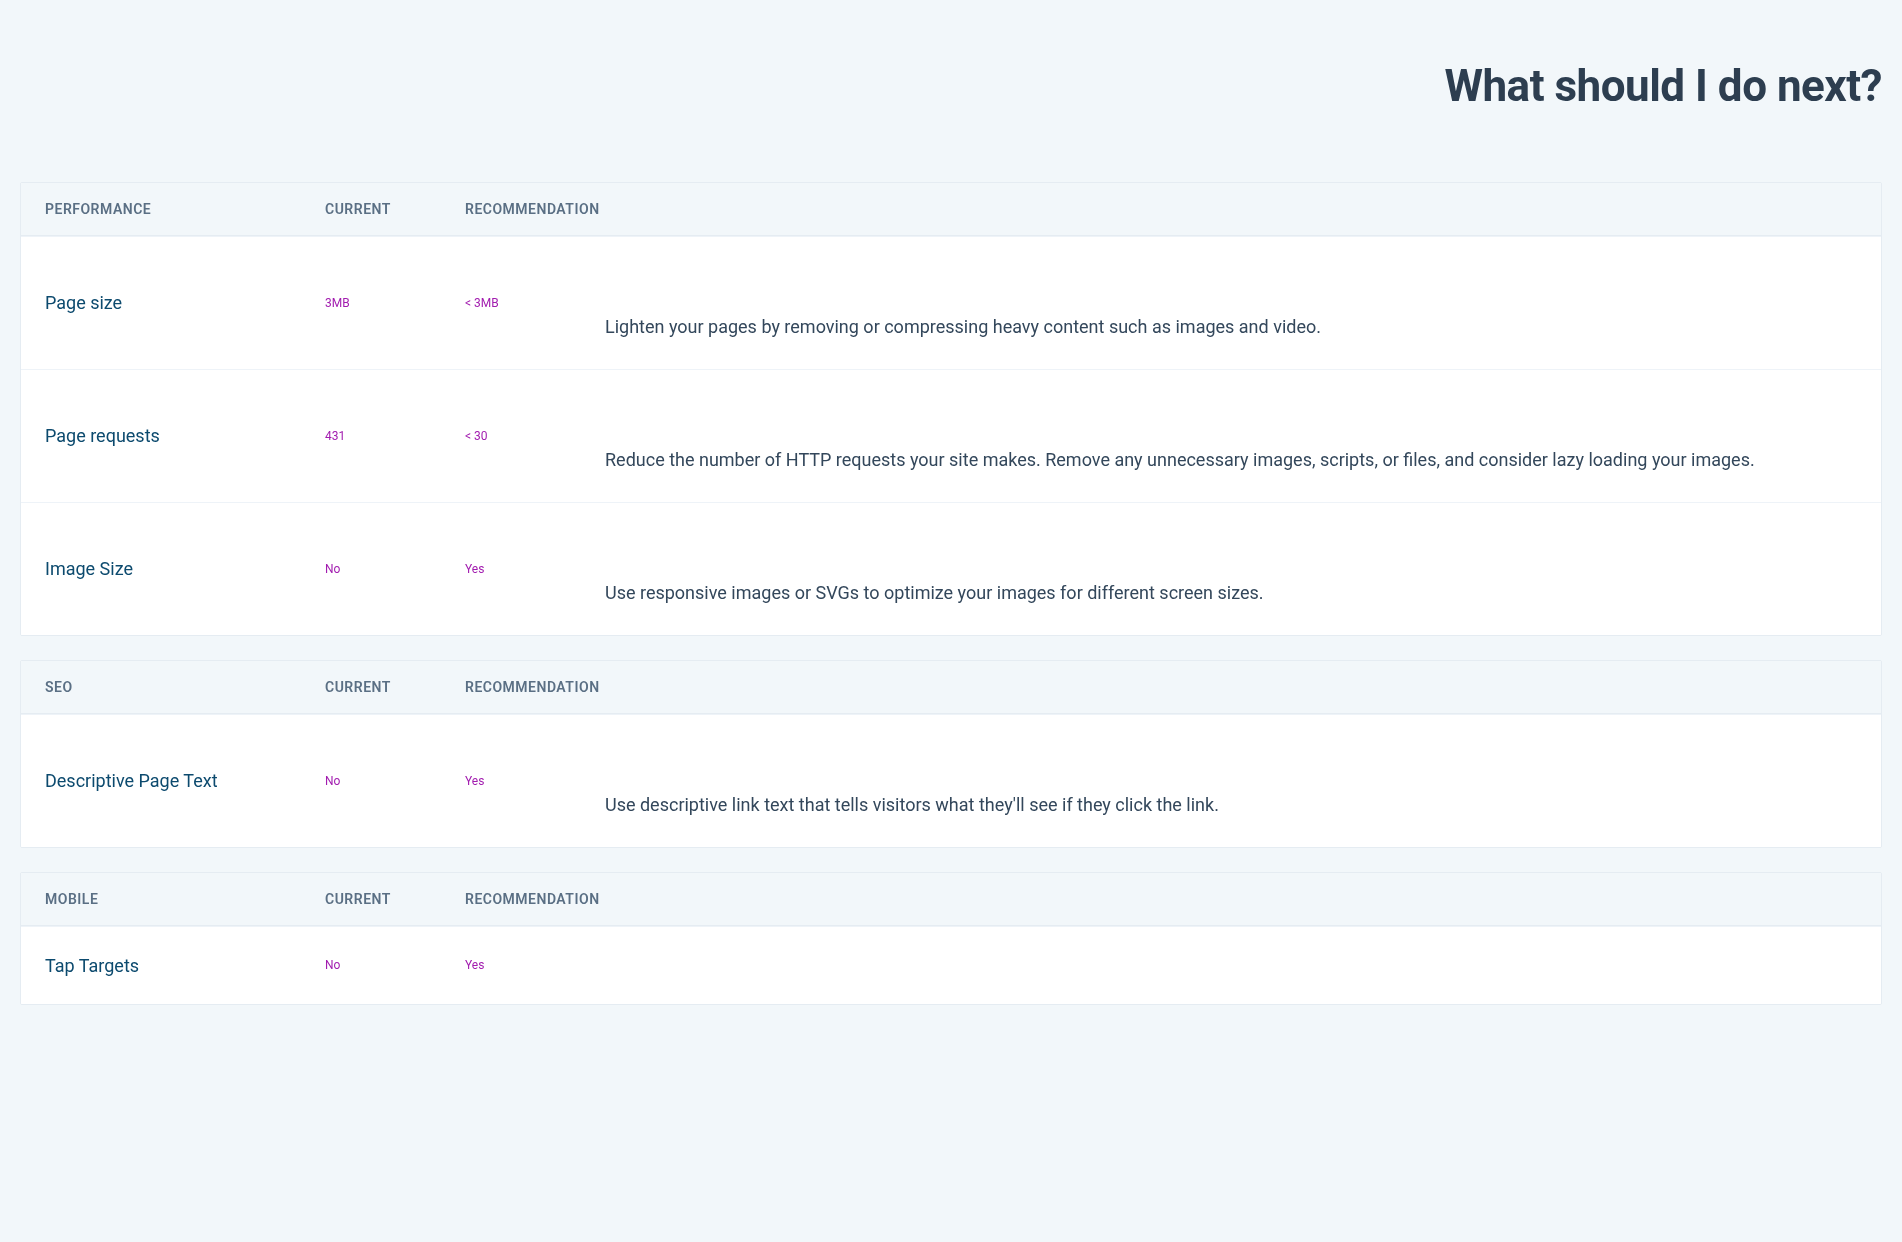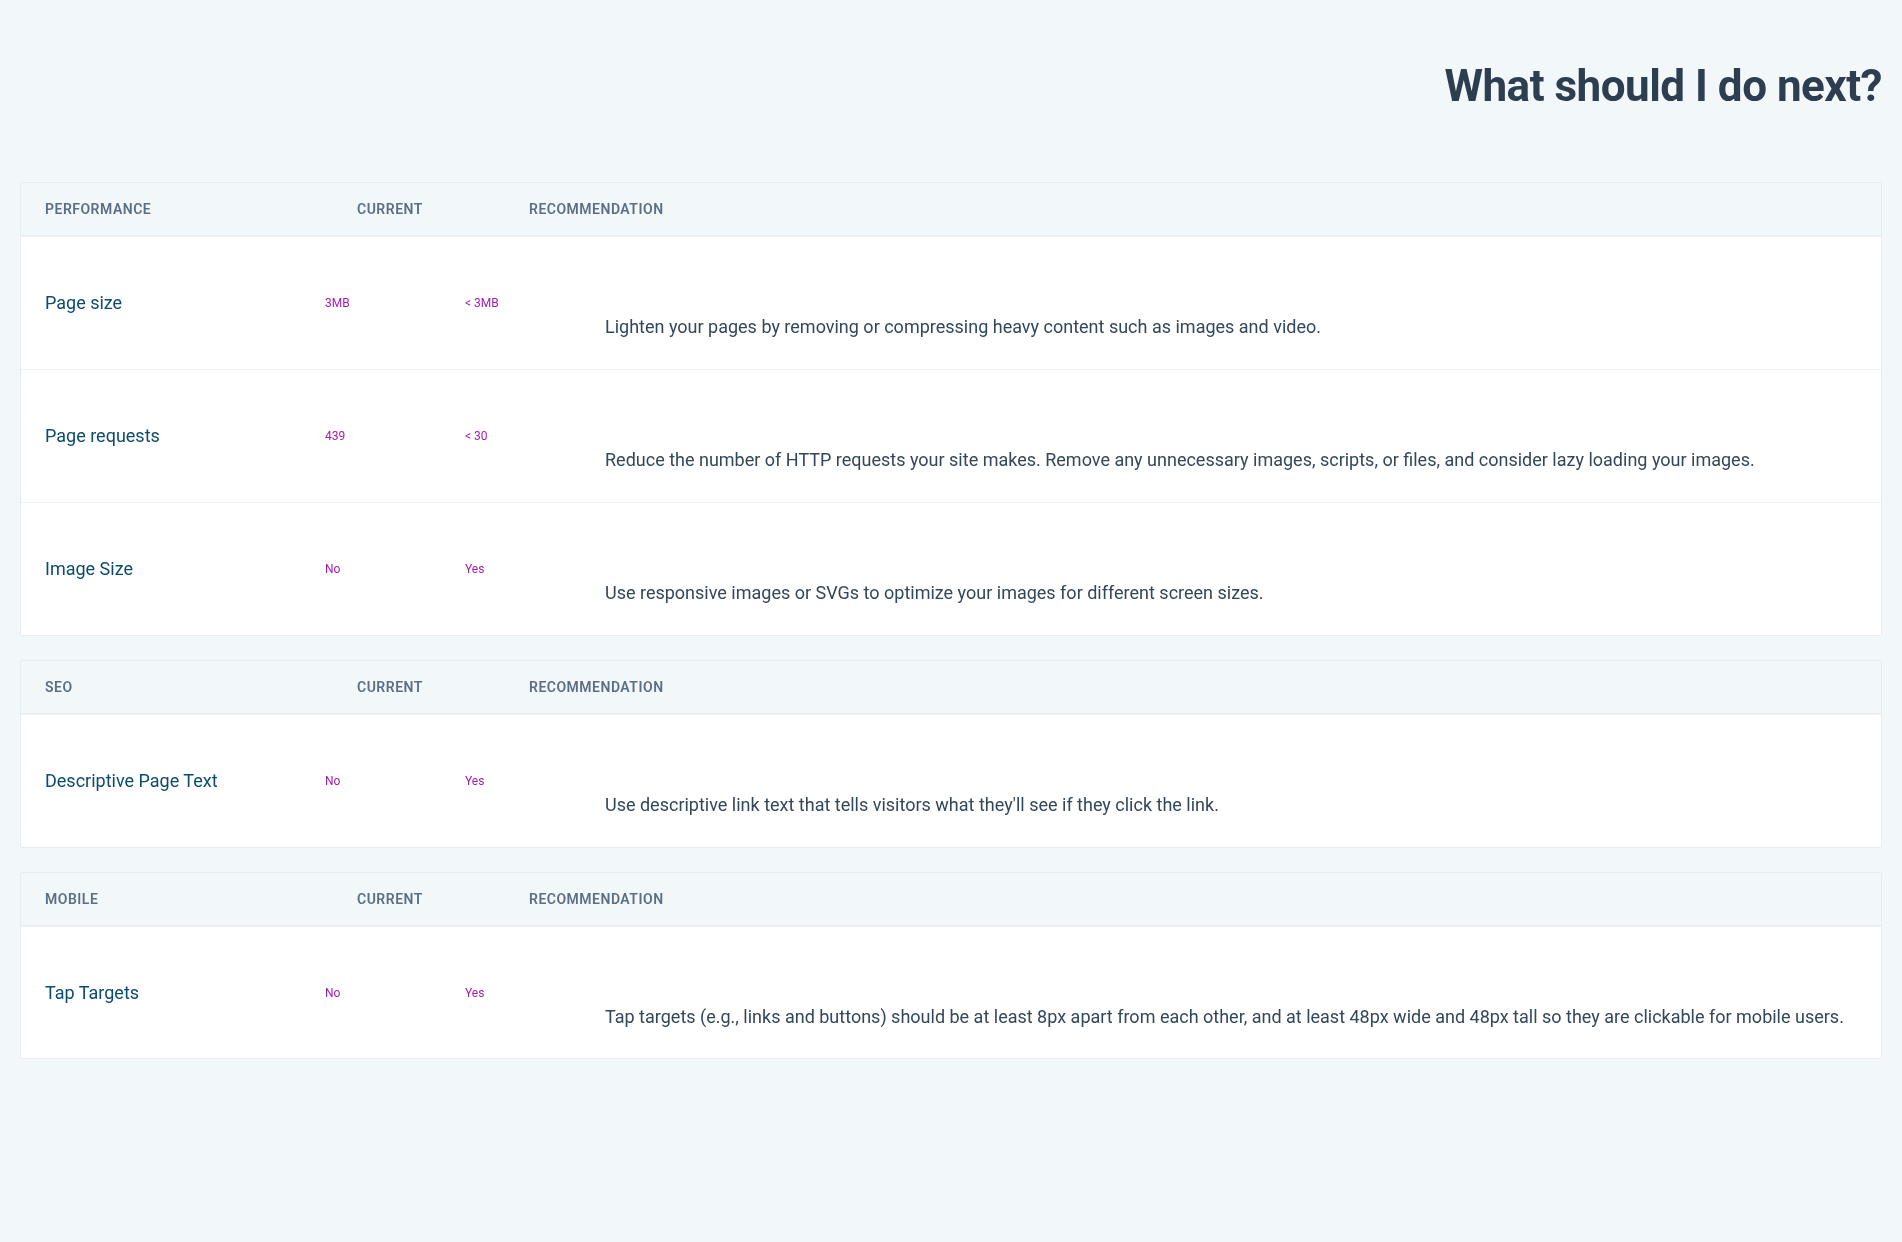--- a/index.html
+++ b/index.html
@@ -27,21 +27,20 @@
     background: #fff;
     margin-bottom: 24px;
     overflow: hidden;
   }
   .section-header {
     display: grid;
     grid-template-columns: 280px 140px 140px 1fr;
     padding: 18px 24px;
     background: #f2f7fa;
     border-bottom: 1px solid #e5ecf2;
-    gap: 32px;
   }
   .section-header span {
     font-size: 14px;
     font-weight: 600;
     letter-spacing: 0.5px;
     color: #5a6f84;
   }
   .row {
     display: grid;
     grid-template-columns: 280px 140px 140px 1fr;
@@ -82,21 +81,21 @@
           <span></span>
         </div>
         <div class="row">
           <div class="label">Page size</div>
           <div class="current">3MB</div>
           <div class="recommendation">&lt; 3MB</div>
           <div class="description">Lighten your pages by removing or compressing heavy content such as images and video.</div>
         </div>
         <div class="row">
           <div class="label">Page requests</div>
-          <div class="current">439</div>
+          <div class="current">431</div>
           <div class="recommendation">&lt; 30</div>
           <div class="description">Reduce the number of HTTP requests your site makes. Remove any unnecessary images, scripts, or files, and consider lazy loading your images.</div>
         </div>
         <div class="row">
           <div class="label">Image Size</div>
           <div class="current">No</div>
           <div class="recommendation">Yes</div>
           <div class="description">Use responsive images or SVGs to optimize your images for different screen sizes.</div>
         </div>
       </div>
@@ -118,17 +117,16 @@
         <div class="section-header">
           <span>MOBILE</span>
           <span>CURRENT</span>
           <span>RECOMMENDATION</span>
           <span></span>
         </div>
         <div class="row">
           <div class="label">Tap Targets</div>
           <div class="current">No</div>
           <div class="recommendation">Yes</div>
-          <div class="description">Tap targets (e.g., links and buttons) should be at least 8px apart from each other, and at least 48px wide and 48px tall so they are clickable for mobile users.</div>
         </div>
       </div>
     </div>
 </div>
 
 </body></html>

